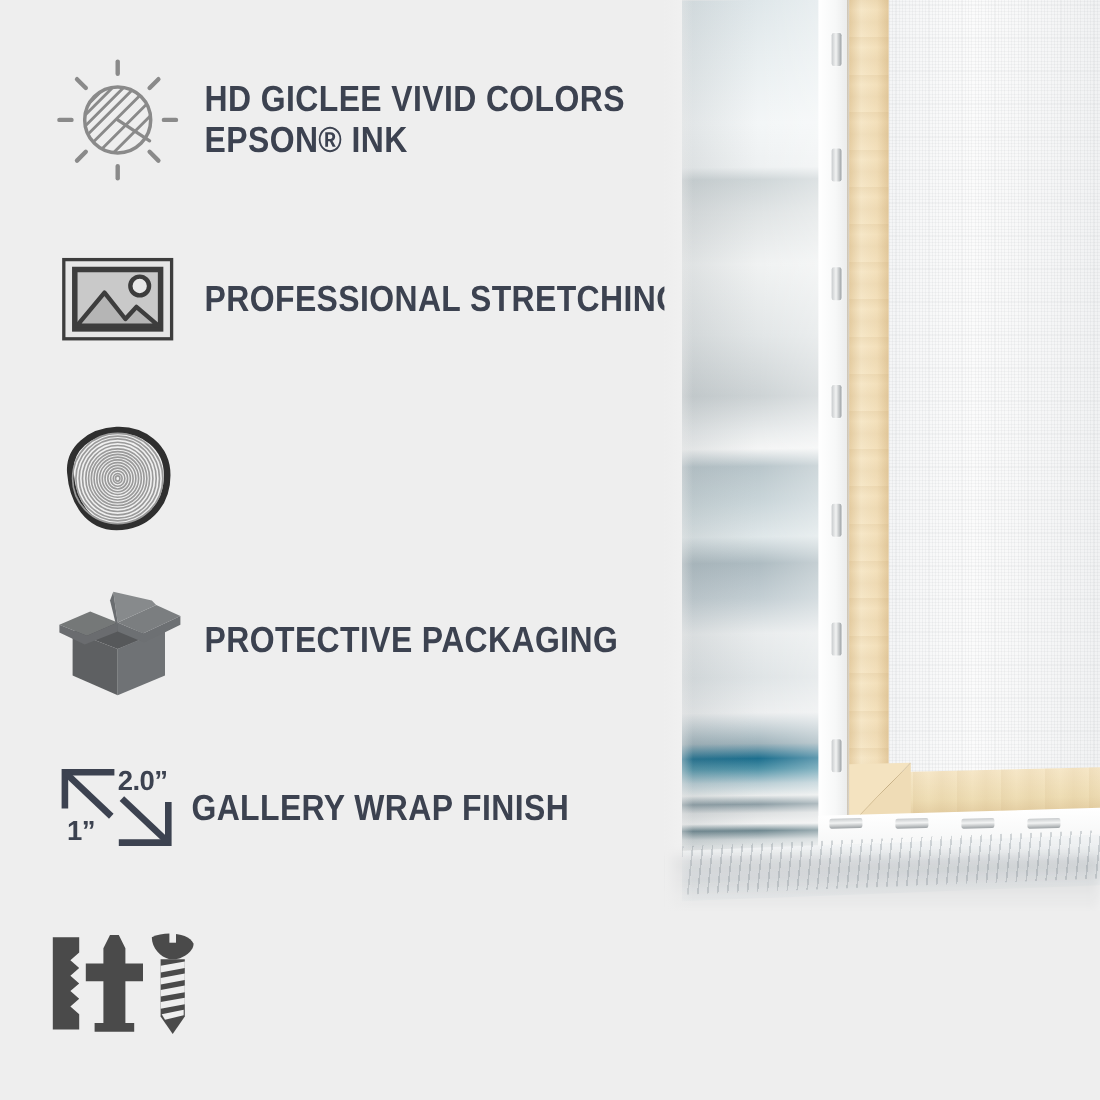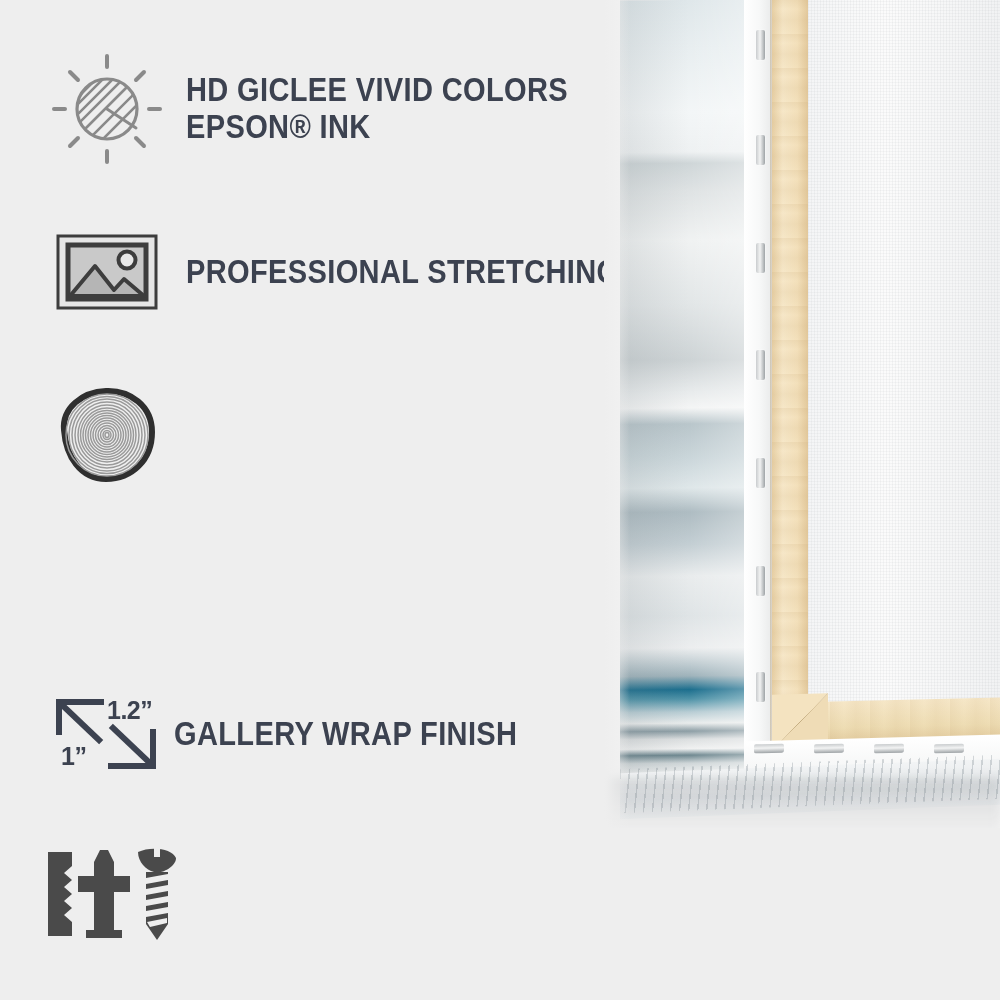--- a/index.html
+++ b/index.html
@@ -249,35 +249,54 @@
             <ellipse cx="59" cy="55" rx="11.5" ry="12"></ellipse>
             <ellipse cx="59" cy="55" rx="9" ry="9.5"></ellipse>
             <ellipse cx="59" cy="55" rx="6.5" ry="7"></ellipse>
             <ellipse cx="59" cy="55" rx="4" ry="4.5"></ellipse>
             <ellipse cx="59" cy="55" rx="2" ry="2.4"></ellipse>
           </g>
         </svg>
       </div>
     </div>
 
+    <div class="feature-row" id="row-3">
+      <div class="icon-cell">
+        <svg width="122" height="108" viewBox="0 0 122 108">
+          <path d="M20 46 L61 62 L61 104 L20 86 Z" fill="#5e6062"></path>
+          <path d="M61 62 L104 44 L104 86 L61 104 Z" fill="#6f7275"></path>
+          <path d="M20 46 L48 34 L90 50 L61 62 Z" fill="#56585a"></path>
+          <path d="M61 62 L90 50 L104 44 L74 56 Z" fill="#64676a"></path>
+          <path d="M8 40 L36 28 L61 38 L33 50 Z" fill="#757878"></path>
+          <path d="M8 40 L33 50 L61 38 L61 46 L31 58 L8 47 Z" fill="#6a6c6f"></path>
+          <path d="M61 38 L96 22 L118 32 L84 48 Z" fill="#7b7e80"></path>
+          <path d="M61 38 L84 48 L118 32 L118 40 L85 56 L61 46 Z" fill="#6d7073"></path>
+          <path d="M57 10 L92 18 L96 22 L61 38 Z" fill="#878a8c"></path>
+          <path d="M57 10 L61 38 L61 46 L54 18 Z" fill="#6a6d70"></path>
+        </svg>
+      </div>
+      <div class="label-cell">
+        <div class="label-line">PROTECTIVE PACKAGING</div>
+      </div>
+    </div>
 
     <div class="feature-row" id="row-4">
       <div class="icon-cell">
         <div class="wrap-icon">
           <svg width="120" height="92" viewBox="0 0 120 92" style="position:absolute;left:0;top:0;">
             <g stroke="#3c4250" stroke-width="6" fill="none" stroke-linecap="square">
 
               <path d="M12 44 L12 14 L54 14"></path>
               <line x1="14" y1="16" x2="52" y2="52"></line>
 
               <path d="M106 44 L106 78 L64 78"></path>
               <line x1="104" y1="76" x2="66" y2="40"></line>
             </g>
           </svg>
-          <span class="dim-label" style="left:60px;top:8px;">1.2”</span>
+          <span class="dim-label" style="left:60px;top:8px;">2.0”</span>
           <span class="dim-label" style="left:14px;top:54px;">1”</span>
         </div>
       </div>
       <div class="label-cell" style="margin-left:2px;">
         <div class="label-line">GALLERY WRAP FINISH</div>
       </div>
     </div>
 
     <div class="feature-row" id="row-5">
       <div class="icon-cell" style="flex:0 0 140px;width:140px;">

